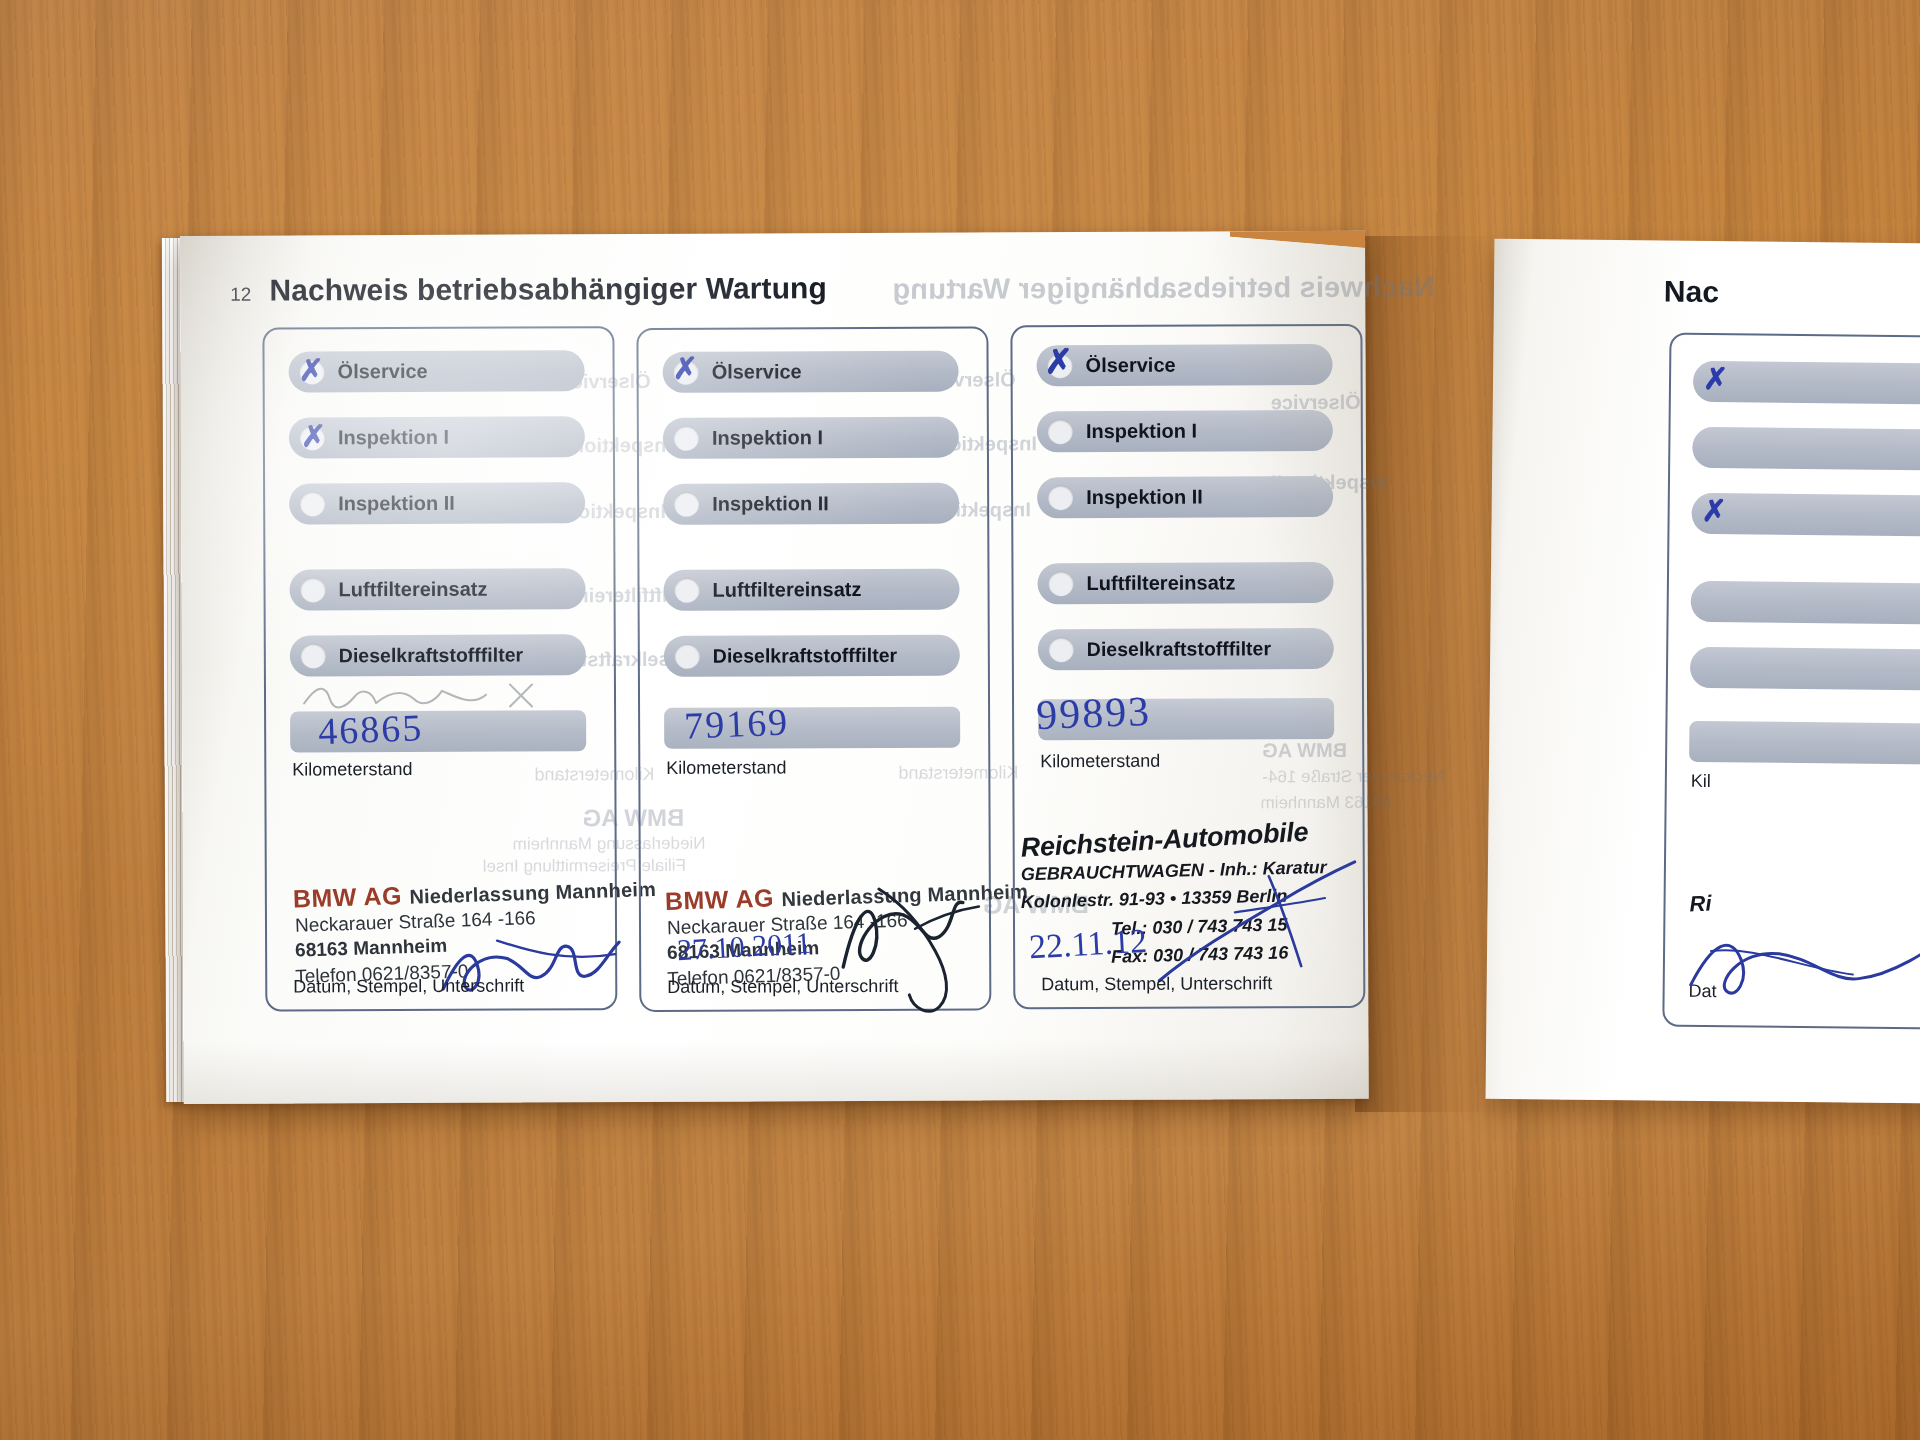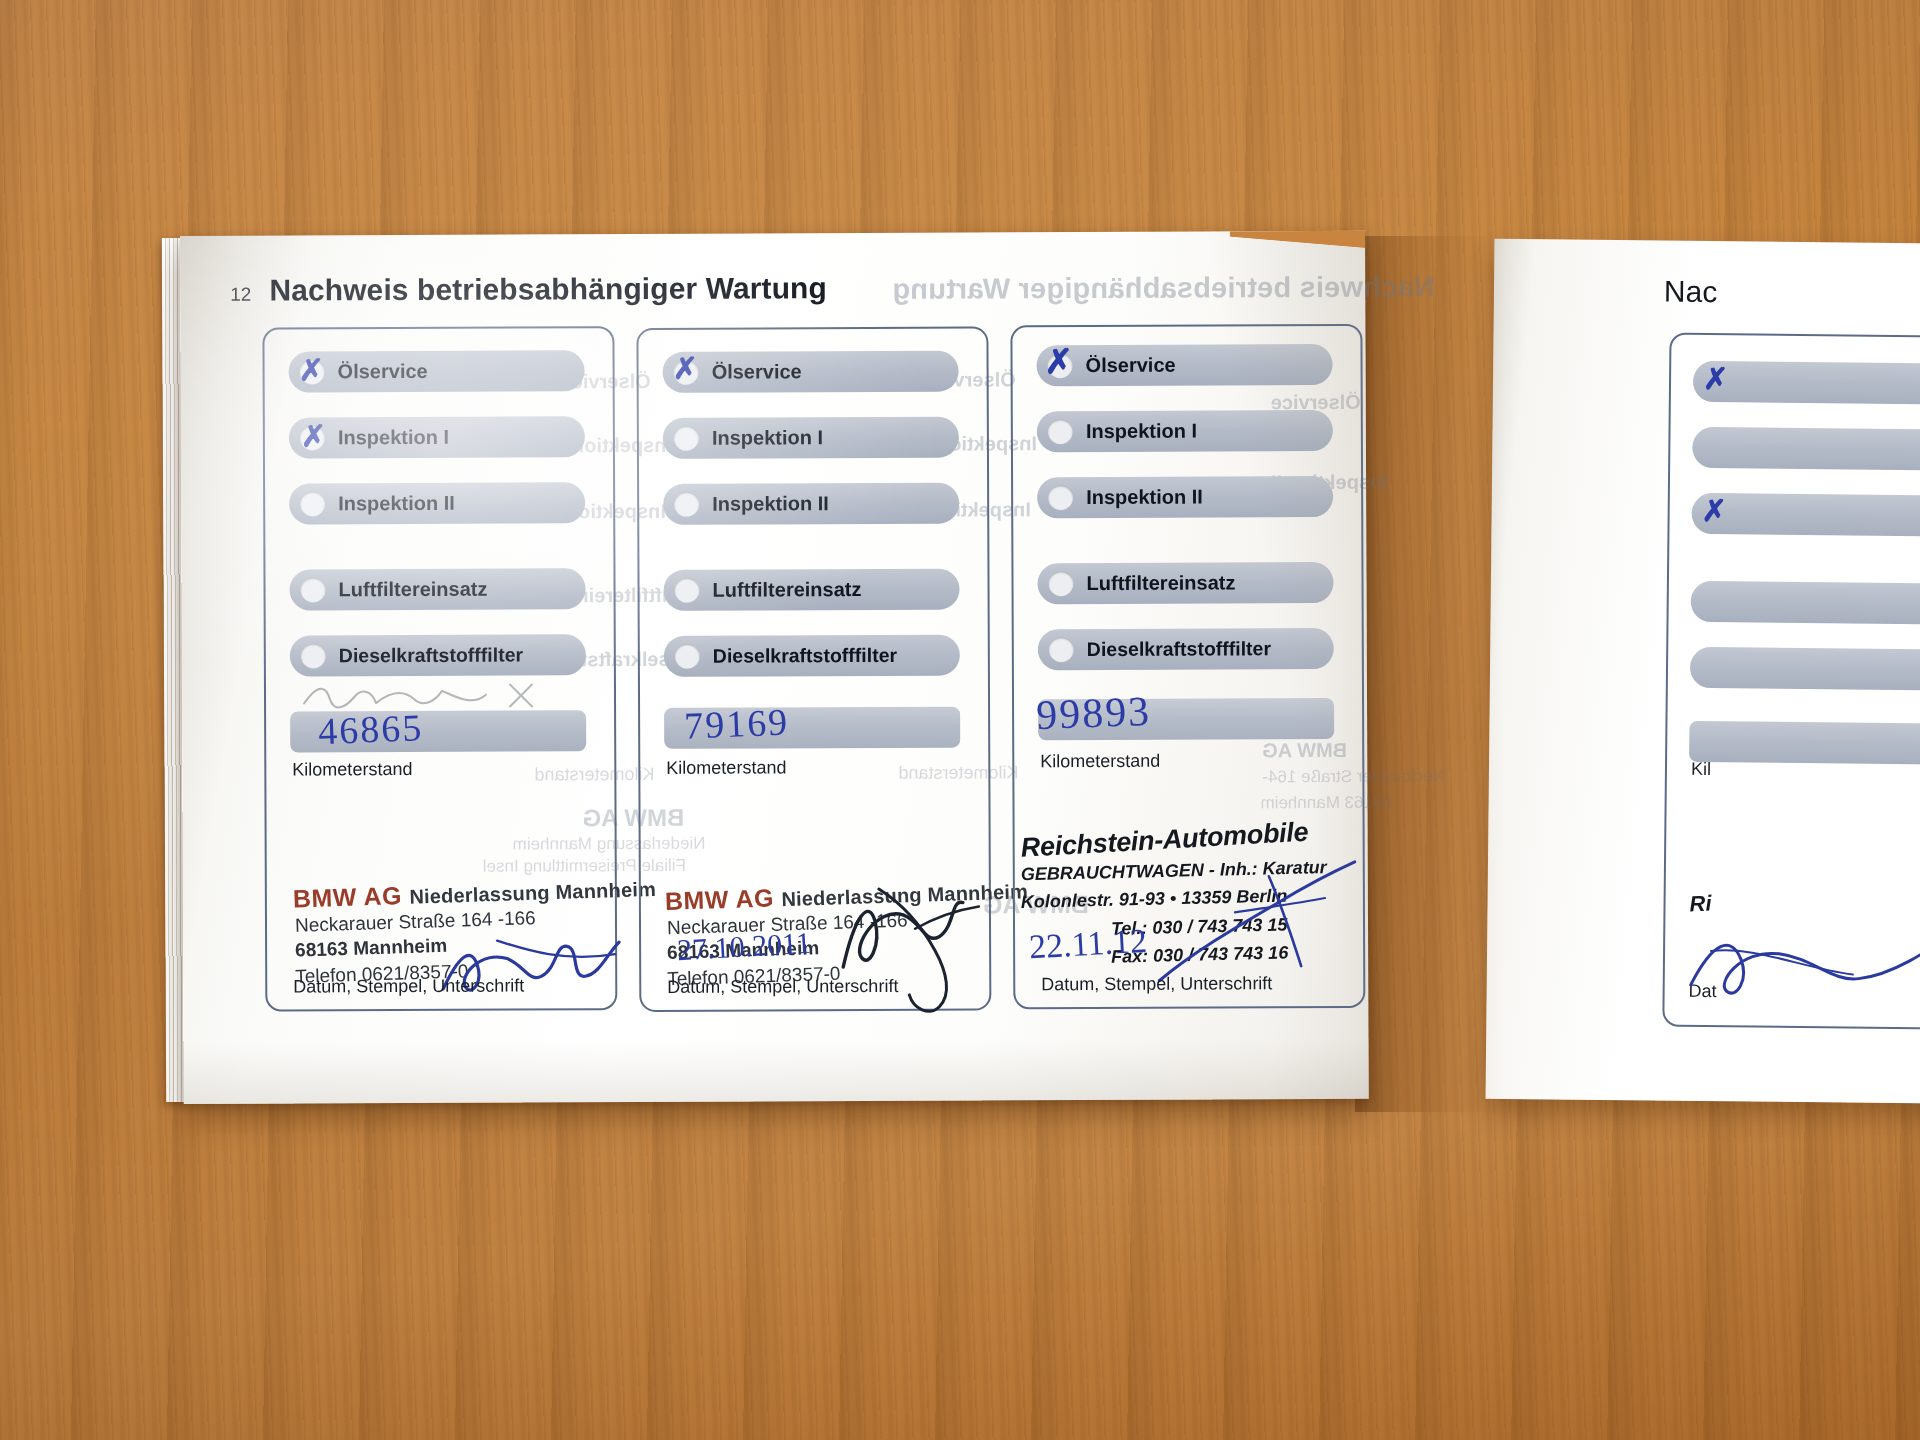--- a/index.html
+++ b/index.html
@@ -299,21 +299,21 @@
     font-weight: bold;
   }
   .ghost.thin { font-weight: normal; color: rgba(104,112,128,0.26); }
 
   
   .rp-title {
     position: absolute;
     left: 170px;
     top: 34px;
     font-size: 30px;
-    font-weight: normal;
+    font-weight: bold;
     color: #141821;
     text-align: right;
   }
   .rp-card {
     position: absolute;
     left: 176px;
     top: 92px;
     width: 430px;
     height: 690px;
     border: 2px solid #5d6b86;
@@ -378,21 +378,21 @@
         <div class="rp-mark" style="left:32px; top:26px;">✗</div>
 
         <div class="rp-pill" style="top:92px;"></div>
 
         <div class="rp-pill" style="top:158px;"></div>
         <div class="rp-mark" style="left:32px; top:158px;">✗</div>
 
         <div class="rp-pill" style="top:246px;"></div>
         <div class="rp-pill" style="top:312px;"></div>
         <div class="rp-pill" style="top:386px; border-radius:8px;"></div>
-        <div class="rp-text" style="left:24px; top:424px;">Kil</div>
+        <div class="rp-text" style="left:24px; top:436px;">Kil</div>
 
         <div class="rp-stamp" style="left:24px; top:556px;">Ri</div>
         <div class="rp-text" style="left:24px; top:646px;">Dat</div>
 
         <svg class="sig" style="left:18px; top:580px;" width="300" height="110" viewBox="0 0 300 110">
           <path d="M8 70 C30 26 48 20 58 44 C66 64 54 84 44 76 C34 68 56 34 96 38 C130 42 150 66 176 62 C210 58 244 34 272 14" stroke-width="3"></path>
           <path d="M28 36 C70 30 120 52 170 58" stroke-width="2"></path>
         </svg>
       </div>
     </div>

